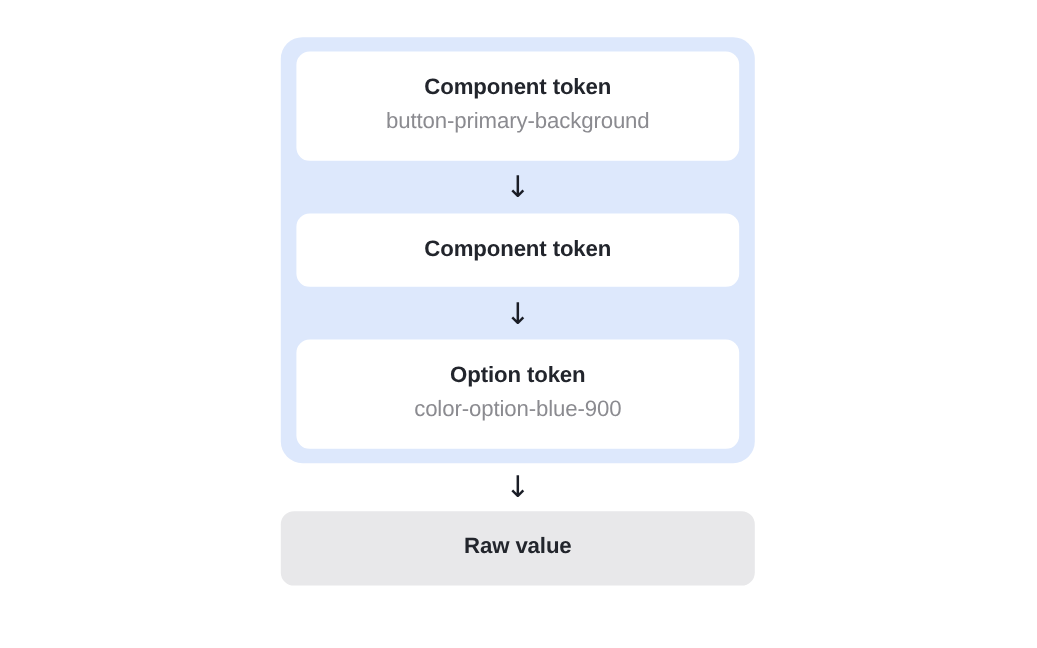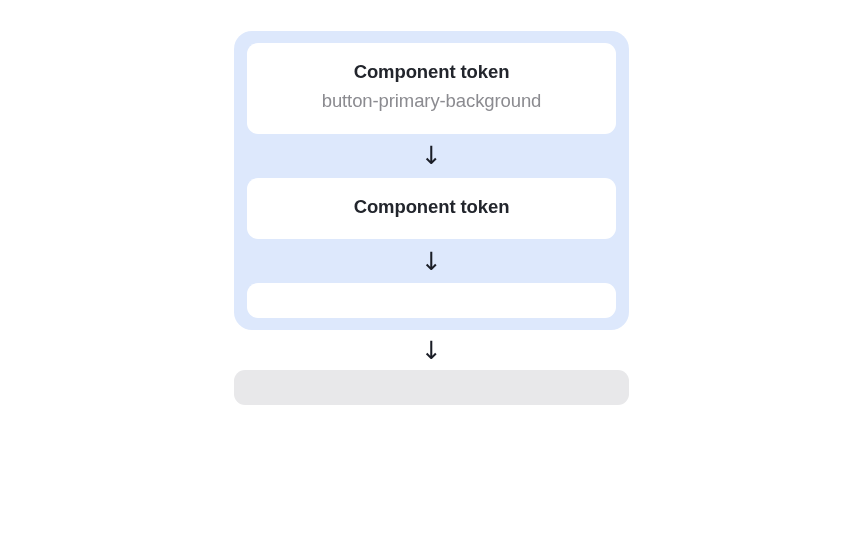--- a/index.html
+++ b/index.html
@@ -98,24 +98,27 @@
 
       <div class="arrow">↓</div>
 
       <div class="card white">
         <div class="card-title">Component token</div>
       </div>
 
       <div class="arrow">↓</div>
 
       <div class="card white">
+        <div class="card-title">Option token</div>
+        <div class="card-value">color-option-blue-900</div>
       </div>
 
     </div>
 
     <div class="arrow outer">↓</div>
 
     <div class="card raw">
+      <div class="card-title">Raw value</div>
     </div>
 
   </div>
 
 </div>
 
 </body></html>

